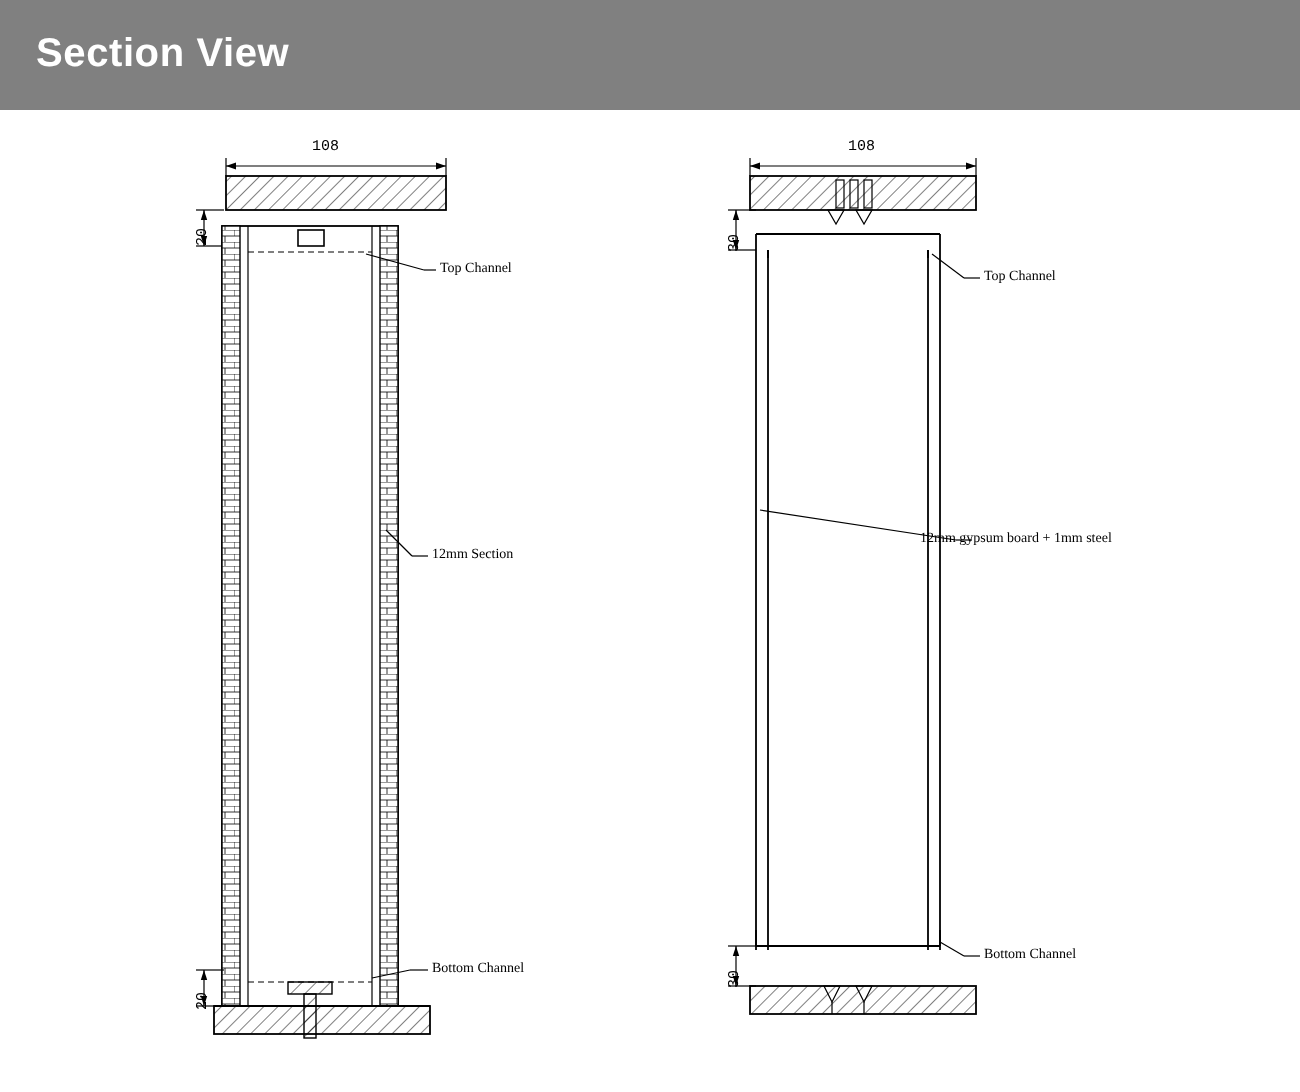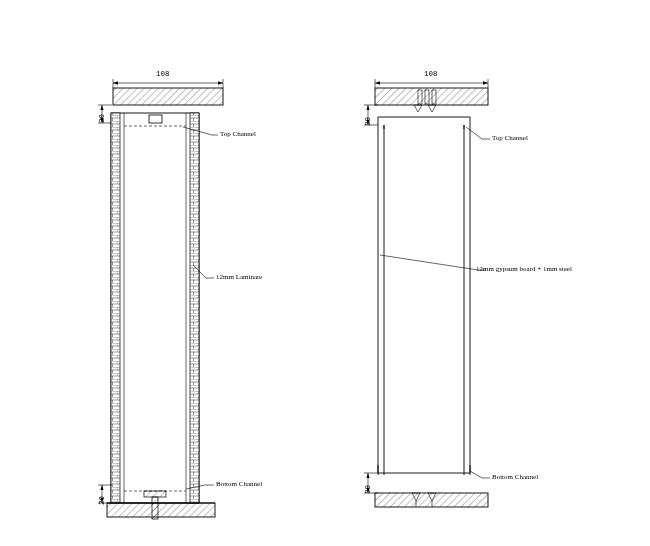--- a/index.html
+++ b/index.html
@@ -69,20 +69,23 @@
   .lbl-rot {
     transform: rotate(-90deg);
     transform-origin: left top;
   }
 </style>
 </head>
 <body>
 
 <div id="page">
 
+  <div id="header-bar">
+    <div id="header-title">Section View</div>
+  </div>
 
   <div id="canvas">
 
     <svg class="drawing" viewBox="0 0 650 491" xmlns="http://www.w3.org/2000/svg">
       <defs>
         <pattern id="hatch" width="6" height="6" patternTransform="rotate(45)" patternUnits="userSpaceOnUse">
           <line x1="0" y1="0" x2="0" y2="6" stroke="#000000" stroke-width="0.6"></line>
         </pattern>
         <pattern id="hatch2" width="5" height="5" patternTransform="rotate(45)" patternUnits="userSpaceOnUse">
           <line x1="0" y1="0" x2="0" y2="5" stroke="#000000" stroke-width="0.5"></line>
@@ -211,25 +214,25 @@
         <line x1="470" y1="416" x2="482" y2="423" stroke="#000000" stroke-width="0.6"></line>
         <line x1="482" y1="423" x2="490" y2="423" stroke="#000000" stroke-width="0.6"></line>
       </g>
     </svg>
 
     <div class="lbl lbl-dim" style="left:156px; top:15px;">108</div>
     <div class="lbl lbl-dim lbl-rot" style="left:98px; top:68px;">20</div>
     <div class="lbl lbl-dim lbl-rot" style="left:98px; top:450px;">20</div>
 
     <div class="lbl" style="left:220px; top:75px;">Top Channel</div>
-    <div class="lbl" style="left:216px; top:218px;">12mm Laminate</div>
+    <div class="lbl" style="left:216px; top:218px;">12mm Section</div>
     <div class="lbl" style="left:216px; top:425px;">Bottom Channel</div>
 
     <div class="lbl lbl-dim" style="left:424px; top:15px;">108</div>
     <div class="lbl lbl-dim lbl-rot" style="left:364px; top:71px;">30</div>
     <div class="lbl lbl-dim lbl-rot" style="left:364px; top:439px;">30</div>
 
     <div class="lbl" style="left:492px; top:79px;">Top Channel</div>
-    <div class="lbl" style="left:476px; top:210px;">12mm gypsum board + 1mm steel</div>
+    <div class="lbl" style="left:460px; top:210px;">12mm gypsum board + 1mm steel</div>
     <div class="lbl" style="left:492px; top:418px;">Bottom Channel</div>
 
   </div>
 </div>
 
 </body></html>

